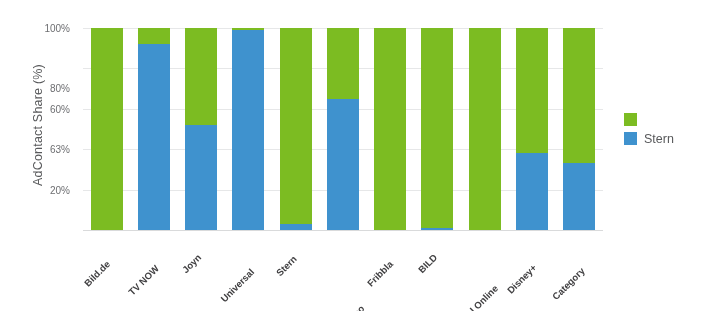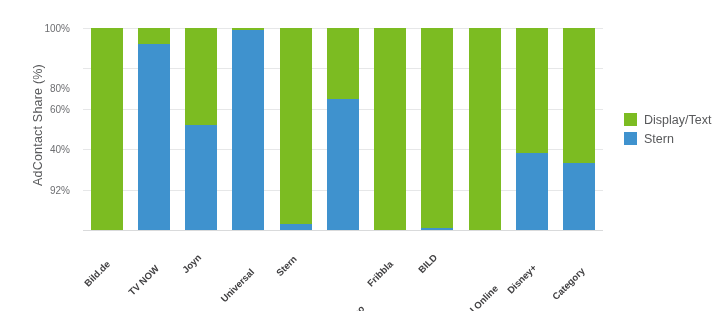--- a/index.html
+++ b/index.html
@@ -147,22 +147,22 @@
   }
 </style>
 </head>
 <body>
 
 <div id="root">
 
   <div id="ylabel">AdContact Share (%)</div>
 
   <div id="ticks">
-      <div class="tick" style="top: 161.6px;">92%</div>
-      <div class="tick" style="top: 121.2px;">40%</div>
+      <div class="tick" style="top: 161.6px;">20%</div>
+      <div class="tick" style="top: 121.2px;">63%</div>
       <div class="tick" style="top: 80.8px; text-align: right;">60%</div>
       <div class="tick" style="top: 40.4px; margin-top: 20px;">80%</div>
       <div class="tick" style="top: 0px;">100%</div>
     </div>
 
   <div id="plot">
     <div id="gridlines">
         <div class="gridline axis0" style="top: 202px;"></div>
         <div class="gridline" style="top: 161.6px;"></div>
         <div class="gridline" style="top: 121.2px;"></div>
@@ -269,21 +269,20 @@
         <div class="catlabel"><span class="catlabel-inner">Disney+</span></div>
       </div>
       <div class="catslot">
         <div class="catlabel"><span class="catlabel-inner">Category</span></div>
       </div>
     </div>
 
   <div id="legend">
       <div class="legend-row">
         <span class="legend-swatch" style="background: rgb(124, 188, 34);"></span>
-        <span class="legend-text">Display/Text</span>
       </div>
       <div class="legend-row">
         <span class="legend-swatch" style="background: rgb(63, 146, 206);"></span>
         <span class="legend-text">Stern</span>
       </div>
     </div>
 
 </div>
 
 </body></html>

